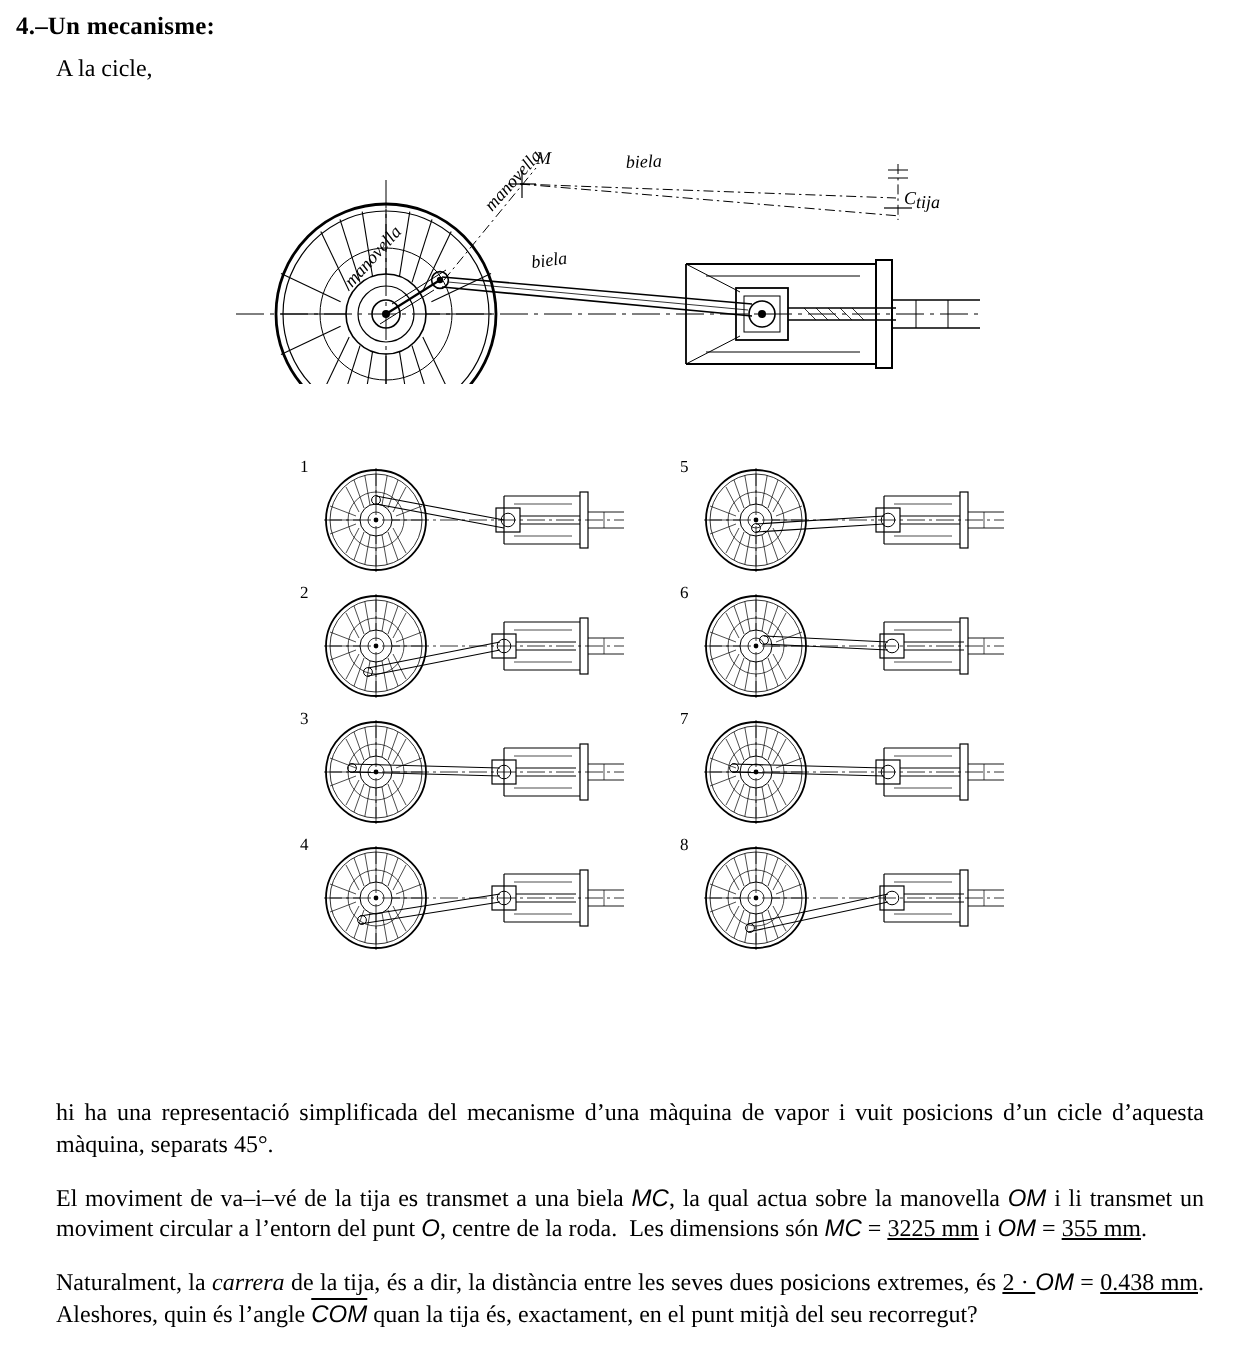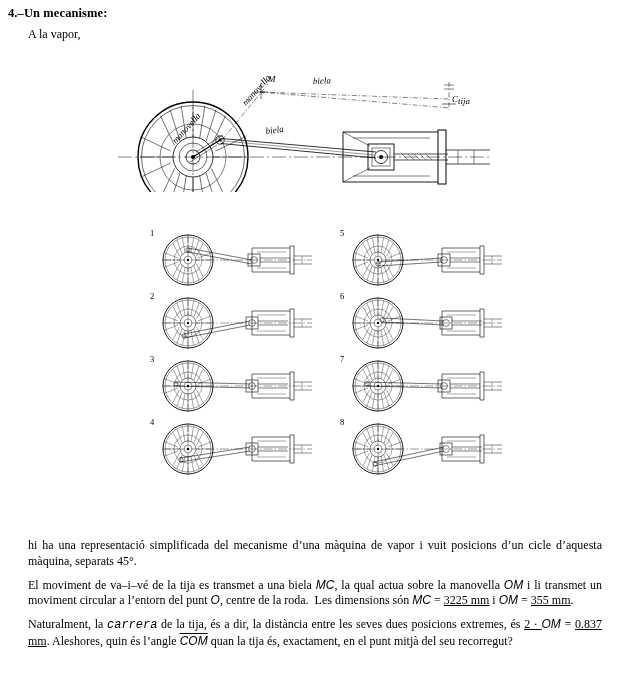--- a/index.html
+++ b/index.html
@@ -52,24 +52,24 @@
   }
   .body-text {
     position: absolute;
     left: 28px;
     top: 538px;
     width: 574px;
     font-size: 12px;
     line-height: 1.32;
   }
   .body-text p {
-    margin: 0 0 8px 0;
+    margin: 11px 0 8px 0;
     text-align: justify;
   }
-  .it { font-style: italic; font-family: Liberation Mono, monospace; }
+  .it { font-style: italic; }
   .mth { font-family: Liberation Sans, sans-serif; font-style: italic; }
   .num { font-style: normal; text-decoration: underline; }
   svg { display: block; }
   .lbl {
     font-family: "Liberation Serif", serif;
     font-style: italic;
     font-size: 9px;
   }
   .idx {
     font-family: "Liberation Serif", serif;
@@ -79,21 +79,21 @@
     text-decoration: overline;
   }
 </style>
 </head>
 <body>
 
 <div class="page">
 
   <div class="heading">4.–Un mecanisme:</div>
 
-  <div class="intro">A la vapor,</div>
+  <div class="intro">A la cicle,</div>
 
   <div class="figure-main">
     <svg width="380" height="140" viewBox="0 0 380 140">
       <g stroke="#000" fill="none" stroke-width="0.6">
 
         <line x1="0" y1="105" x2="372" y2="105" stroke-dasharray="14,3,2,3" stroke-width="0.5"></line>
 
         <g>
           <circle cx="75" cy="105" r="55" stroke-width="1.4"></circle>
           <circle cx="75" cy="105" r="51.5" stroke-width="0.6"></circle>
@@ -349,16 +349,16 @@
           <line x1="112" y1="217" x2="142" y2="217" stroke-width="0.5"></line>
           <line x1="112" y1="221" x2="142" y2="221" stroke-width="0.5"></line>
         </g>
       </g>
     </svg>
   </div>
 
   <div class="body-text">
     <p>hi ha una representació simplificada del mecanisme d’una màquina de vapor i vuit posicions d’un cicle d’aquesta màquina, separats 45°.</p>
     <p>El moviment de va–i–vé de la tija es transmet a una biela <span class="mth">MC</span>, la qual actua sobre la manovella <span class="mth">OM</span> i li transmet un moviment circular a l’entorn del punt <span class="mth">O</span>, centre de la roda.&nbsp; Les dimensions són <span class="mth">MC</span> = <span class="num">3225 mm</span> i <span class="mth">OM</span> = <span class="num">355 mm</span>.</p>
-    <p>Naturalment, la <span class="it">carrera</span> de la tija, és a dir, la distància entre les seves dues posicions extremes, és <span class="num">2 · </span><span class="mth">OM</span> = <span class="num">0.837 mm</span>. Aleshores, quin és l’angle <span class="mth overline">COM</span> quan la tija és, exactament, en el punt mitjà del seu recorregut?</p>
+    <p>Naturalment, la <span class="it">carrera</span> de la tija, és a dir, la distància entre les seves dues posicions extremes, és <span class="num">2 · </span><span class="mth">OM</span> = <span class="num">0.438 mm</span>. Aleshores, quin és l’angle <span class="mth overline">COM</span> quan la tija és, exactament, en el punt mitjà del seu recorregut?</p>
   </div>
 
 </div>
 
 </body></html>

